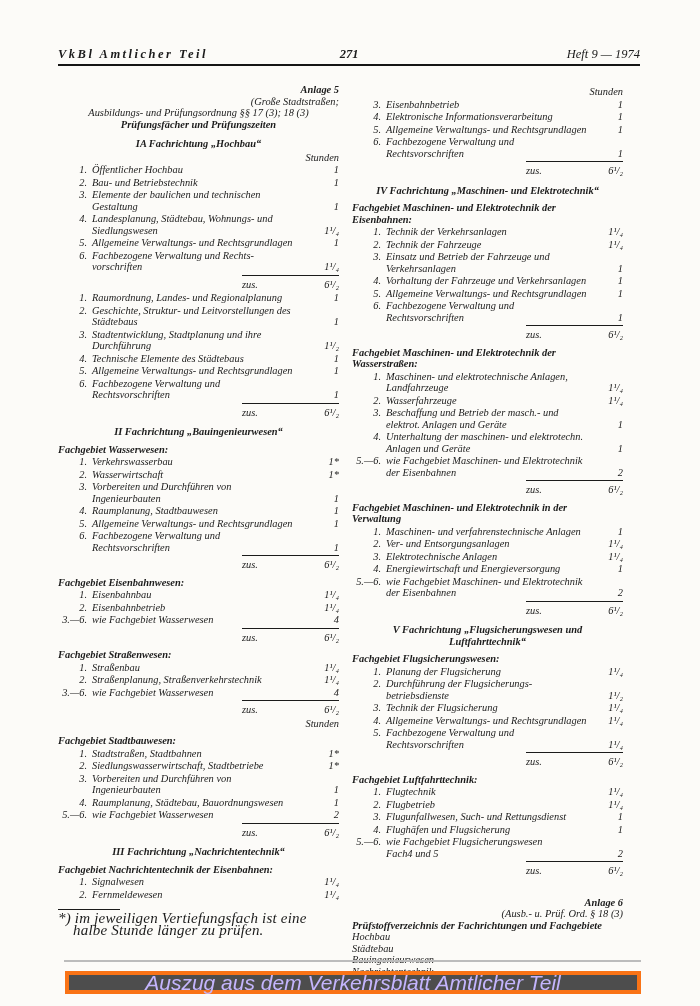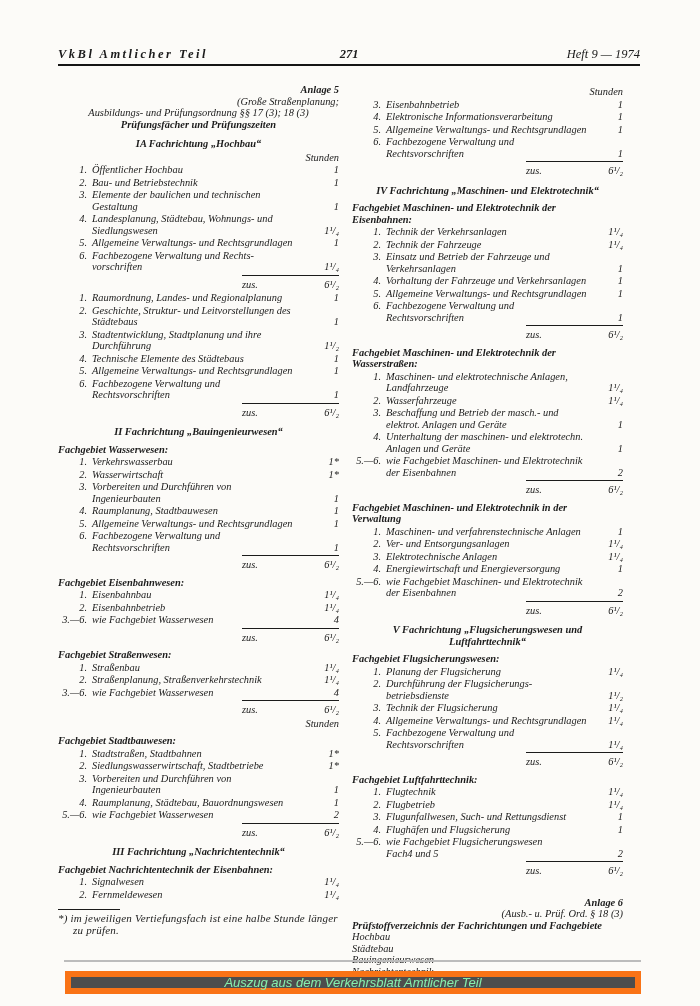--- a/index.html
+++ b/index.html
@@ -24,42 +24,42 @@
   .head{text-align:center;font-weight:bold;margin-top:8px;margin-bottom:2px;white-space:pre-line;}
   .sub{font-weight:bold;margin-top:6px;white-space:pre-line;}
   .stunden{text-align:right;margin-top:2px;}
   .item{display:flex;margin-top:1px;}
   .item .num{flex:0 0 34px;text-align:right;padding-right:5px;box-sizing:border-box;white-space:nowrap;}
   .item .txt{flex:1 1 auto;white-space:pre-line;padding-right:4px;}
   .item .hrs{flex:0 0 30px;text-align:right;align-self:flex-end;}
   .total{display:flex;justify-content:flex-end;margin-top:2px;margin-bottom:2px;}
   .total-inner{border-top:1.3px solid #1b1b1b;min-width:97px;display:flex;justify-content:space-between;padding-top:3px;text-align:right;}
   .fnrule{width:62px;border-top:1.3px solid #1b1b1b;margin:9px 0 3px;}
-  .fn{font-size:11px;padding-left:15px;text-indent:-15px;letter-spacing:0.2px;}
+  .fn{font-size:15px;padding-left:15px;text-indent:-15px;letter-spacing:0.2px;}
   
   .footer-line{position:absolute;left:64px;width:577px;top:960px;border-top:2px solid #bcbcbc;}
   .footer-bar{position:absolute;left:65px;width:576px;top:971px;height:23px;box-sizing:border-box;
-              border:6px solid #f97316;display:flex;align-items:center;justify-content:center;
-              color:#86efac;font-family:"Liberation Sans","DejaVu Sans",sans-serif;font-size:13px;}
+              border:4px solid #f97316;display:flex;align-items:center;justify-content:center;
+              color:#c4b5fd;font-family:"Liberation Sans","DejaVu Sans",sans-serif;font-size:21px;}
 </style>
 </head>
 <body>
 
 <div class="page">
   <div class="header">
     <div class="header-left">VkBl Amtlicher Teil</div>
     <div class="header-center">271</div>
     <div class="header-right">Heft 9 — 1974</div>
   </div>
   <div class="header-rule"></div>
 
   <div class="cols">
     <div class="col left" id="col-left">
         <div class="rline b">Anlage 5</div>
-        <div class="rline">(Große Straßenplanung;</div>
+        <div class="rline">(Große Stadtstraßen;</div>
         <div class="cline">Ausbildungs- und Prüfungsordnung §§ 17 (3); 18 (3)</div>
         <div class="cline b">Prüfungsfächer und Prüfungszeiten</div>
         <div class="head">IA Fachrichtung „Hochbau“</div>
         <div class="stunden">Stunden</div>
         <div class="item">
           <span class="num">1.</span>
           <span class="txt">Öffentlicher Hochbau</span>
           <span class="hrs">1</span>
         </div>
         <div class="item">

